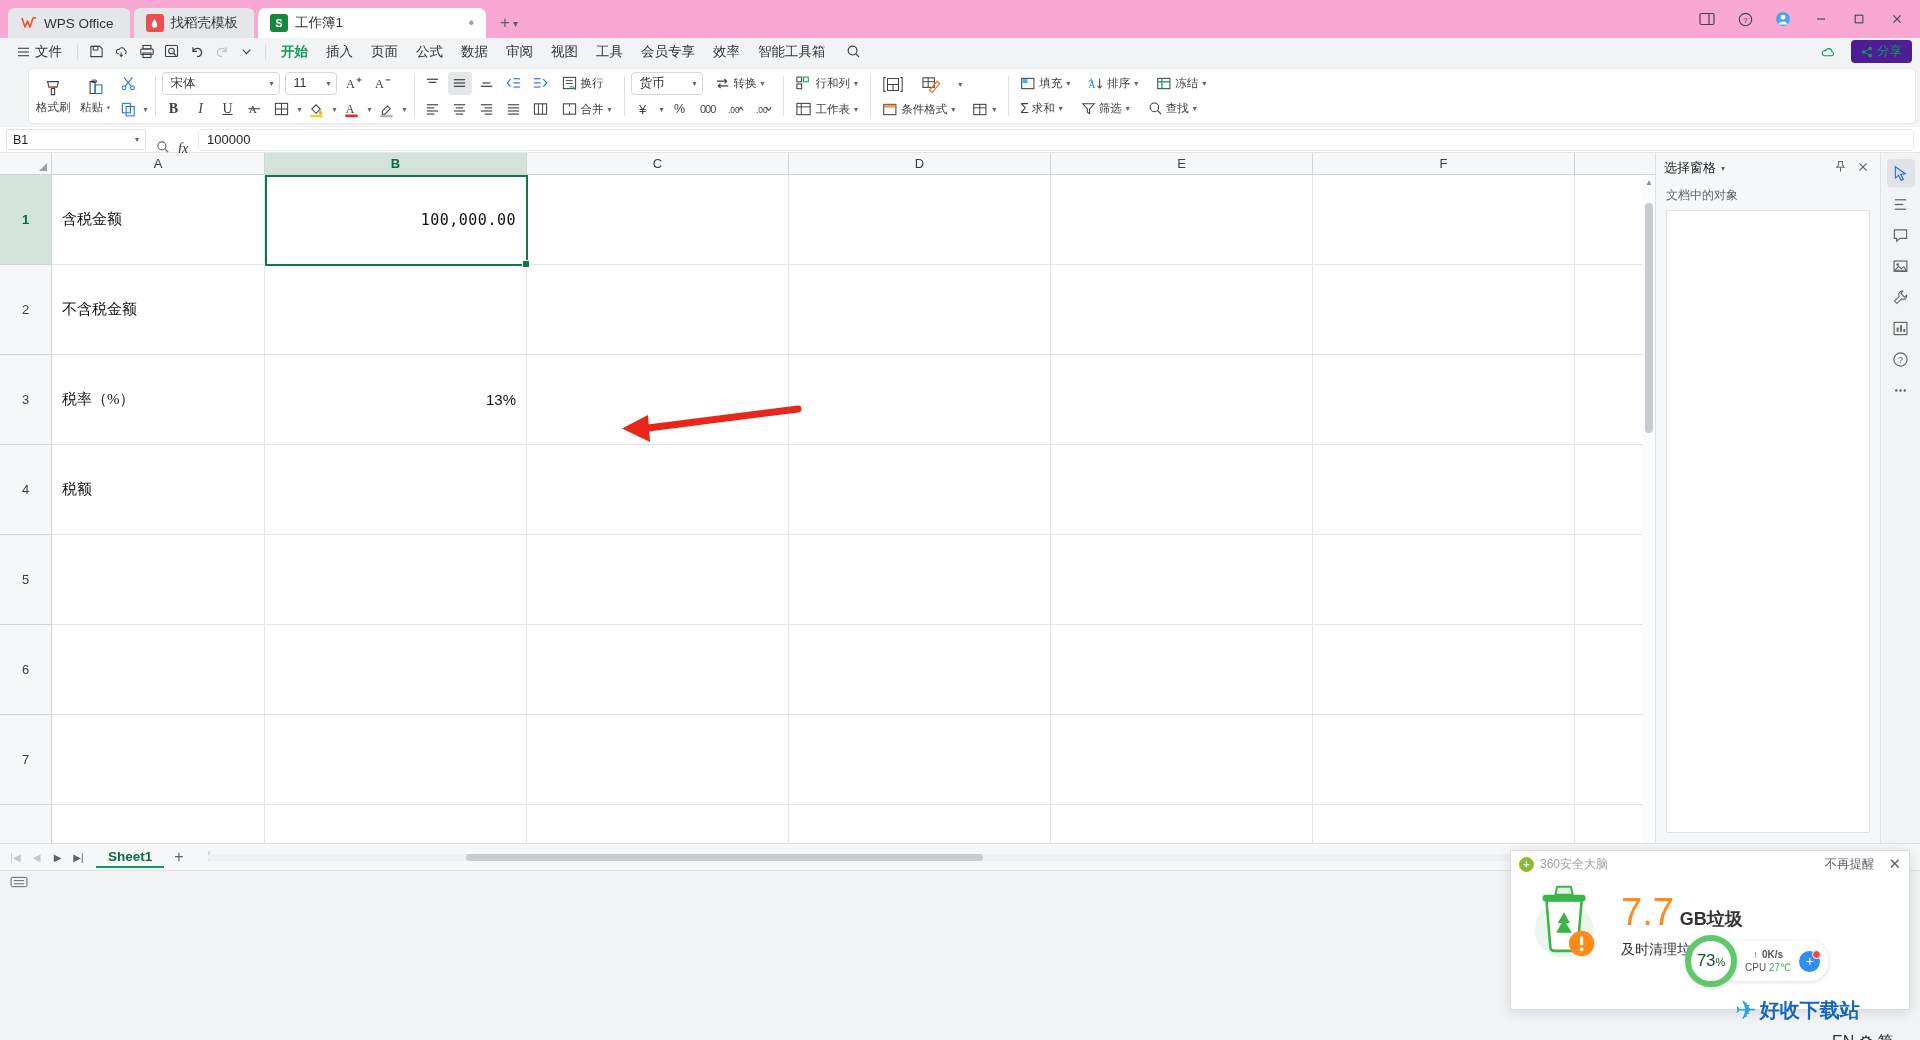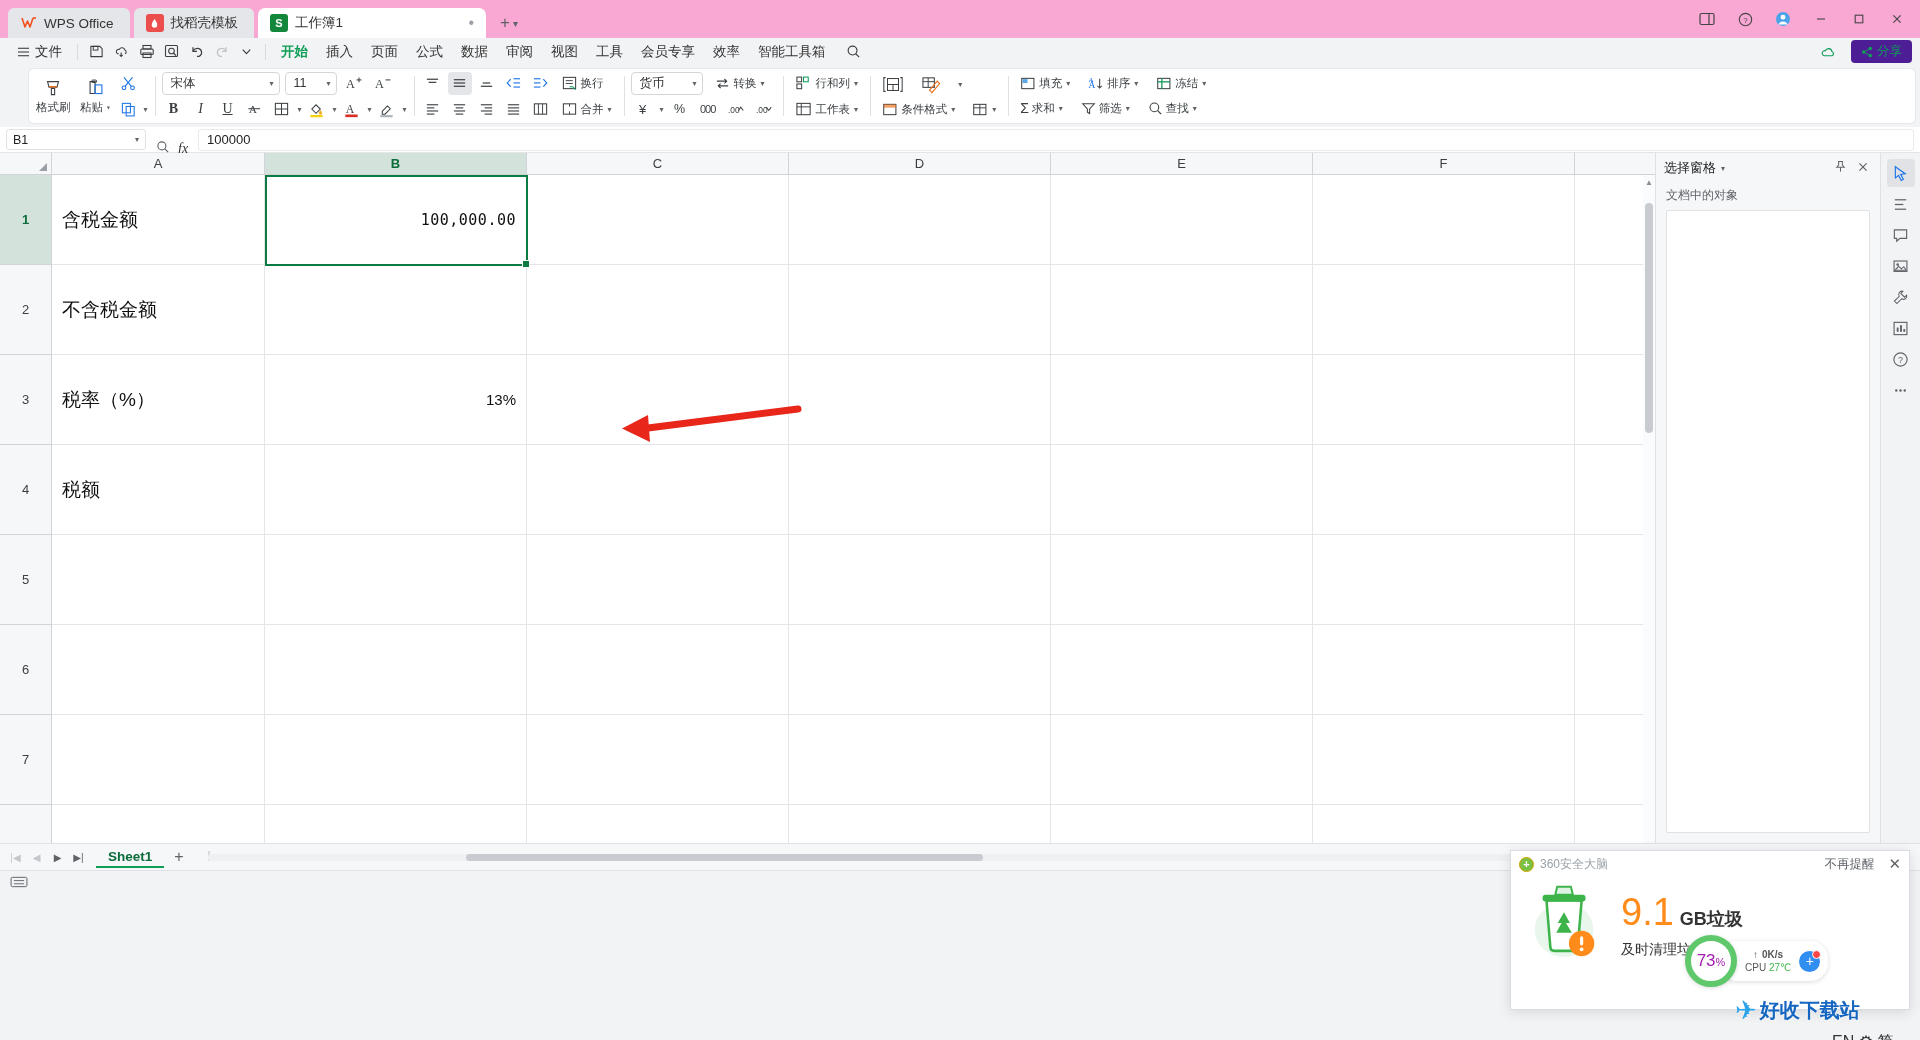--- a/index.html
+++ b/index.html
@@ -181,22 +181,22 @@
   .rowhead { width: 52px; min-width: 52px; background: #f6f7f9; border-right: 1px solid #d0d3d7; }
   .rh {
     border-bottom: 1px solid #d0d3d7; display: flex; align-items: center;
     justify-content: center; font-size: 13px; color: #3c4043;
   }
   .rh.sel { background: #d3e3dc; color: #0b6b3a; font-weight: 600; }
   .cellarea { flex: 1; position: relative; }
   .gridrow { display: flex; border-bottom: 1px solid #e3e5e8; }
   .cell {
     border-right: 1px solid #e3e5e8; display: flex; align-items: center;
-    font-size: 19px; color: #111; padding: 0 10px; overflow: hidden;
-    white-space: nowrap; font-family: Liberation Sans, sans-serif;
+    font-size: 15px; color: #111; padding: 0 10px; overflow: hidden;
+    white-space: nowrap; font-family: Liberation Serif, serif;
   }
   .cell.num { justify-content: flex-end; font-family: "DejaVu Sans Mono", monospace; font-size: 15px; letter-spacing: .5px;}
   .cell.right { justify-content: flex-end; font-family: "Liberation Sans", sans-serif; font-size: 15px;}
   .selbox {
     position: absolute; border: 2px solid #0b7a43; pointer-events: none;
     box-sizing: border-box;
   }
   .selbox::after {
     content: ""; position: absolute; right: -4px; bottom: -4px;
     width: 6px; height: 6px; background: #0b7a43; border: 1px solid #fff;
@@ -316,21 +316,21 @@
   .cpu-widget {
     position: absolute; left: 1685px; top: 935px; z-index: 60;
     display: flex; align-items: center;
   }
   .cpu-ring {
     width: 52px; height: 52px; border-radius: 50%; background: #fff;
     border: 6px solid #5fc86b; display: flex; align-items: center;
     justify-content: center; position: relative; z-index: 3;
     box-shadow: 0 1px 4px rgba(0,0,0,.15);
   }
-  .cpu-ring .pv { font-size: 17px; color: #a21caf; }
+  .cpu-ring .pv { font-size: 17px; color: #14532d; }
   .cpu-ring .pv small { font-size: 11px; }
   .cpu-pill {
     background: #fff; border-radius: 18px; height: 40px; margin-left: -18px;
     padding: 0 8px 0 26px; display: flex; align-items: center; gap: 8px;
     box-shadow: 0 1px 5px rgba(0,0,0,.14); position: relative; z-index: 2;
   }
   .cpu-stats { display: flex; flex-direction: column; align-items: center; font-size: 10px; line-height: 1.35;}
   .cpu-net { display: flex; align-items: center; gap: 4px; color: #555; }
   .cpu-temp { color: #555; }
   .cpu-temp b { color: #3cb44a; font-weight: normal; }
@@ -1218,21 +1218,21 @@
           <rect x="18" y="16" width="44" height="7" rx="3" fill="#3cb44a"></rect>
           <path d="M33 8 h14 l2 8 H31Z" fill="#dff3e4" stroke="#3cb44a" stroke-width="2"></path>
           <path d="M40 34 L33.5 45 h4 L32 55 h16 L42 45 h4Z" fill="#3cb44a"></path>
           <circle cx="58" cy="66" r="13" fill="#ff8c1a"></circle>
           <rect x="56.4" y="58.5" width="3.2" height="9.5" rx="1.6" fill="#fff"></rect>
           <circle cx="58" cy="72" r="1.9" fill="#fff"></circle>
         </svg>
       </span>
       <div class="p360-txt">
         <div style="display:flex;align-items:baseline;gap:6px">
-          <span class="p360-big">9.1</span>
+          <span class="p360-big">7.7</span>
           <span class="p360-unit">GB垃圾</span>
         </div>
         <div class="p360-sub">及时清理垃圾，防止卡顿</div>
       </div>
     </div>
   </div>
 
   <div class="cpu-widget">
     <div class="cpu-ring">
       <span class="pv"><span>73</span><small>%</small></span>

